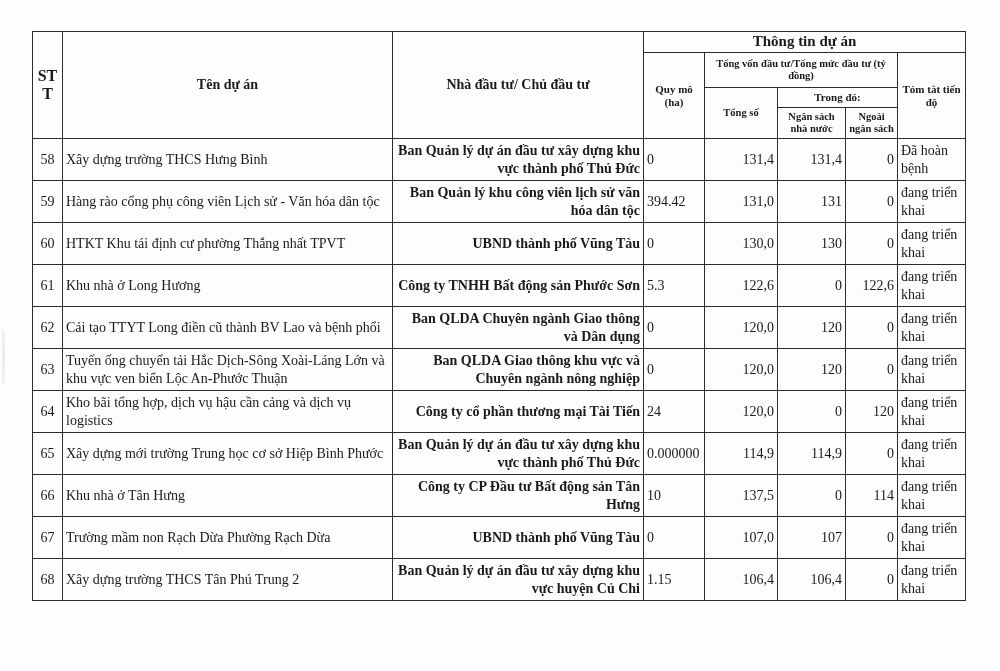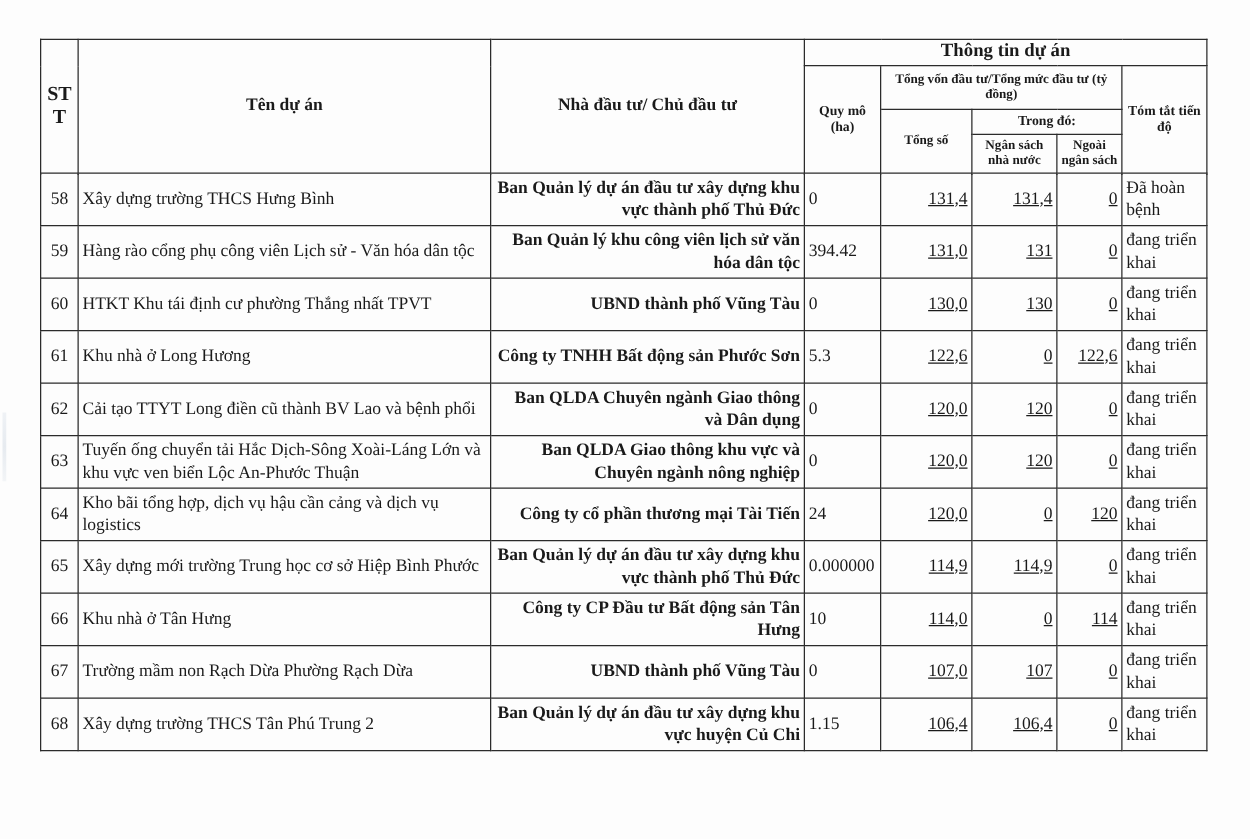--- a/index.html
+++ b/index.html
@@ -58,21 +58,21 @@
     tr.data-row td {
       height: 41px;
       font-size: 14px;
       line-height: 18px;
       vertical-align: middle;
     }
     td.c-stt { text-align: center; font-size: 15px; }
     td.c-name { text-align: left; }
     td.c-investor { text-align: right; font-weight: bold; }
     td.c-scale { text-align: left; padding-left: 2px; }
-    td.c-num { text-align: right; padding-right: 1px; text-decoration: underline; }
+    td.c-num { text-align: right; padding-right: 1px; }
     td.c-progress { text-align: left; padding-left: 2px; line-height: 17px; }
   </style>
 </head>
 <body>
 
 <div class="page">
   <div class="margin-mark"></div>
 
   <table class="project-table">
     <colgroup>
@@ -188,21 +188,21 @@
         <td class="c-num">114,9</td>
         <td class="c-num">114,9</td>
         <td class="c-num">0</td>
         <td class="c-progress">đang triển khai</td>
       </tr>
       <tr class="data-row">
         <td class="c-stt">66</td>
         <td class="c-name">Khu nhà ở Tân Hưng</td>
         <td class="c-investor">Công ty CP Đầu tư Bất động sản Tân Hưng</td>
         <td class="c-scale">10</td>
-        <td class="c-num">114,0</td>
+        <td class="c-num">137,5</td>
         <td class="c-num">0</td>
         <td class="c-num">114</td>
         <td class="c-progress">đang triển khai</td>
       </tr>
       <tr class="data-row">
         <td class="c-stt">67</td>
         <td class="c-name">Trường mầm non Rạch Dừa Phường Rạch Dừa</td>
         <td class="c-investor">UBND thành phố Vũng Tàu</td>
         <td class="c-scale">0</td>
         <td class="c-num">107,0</td>

